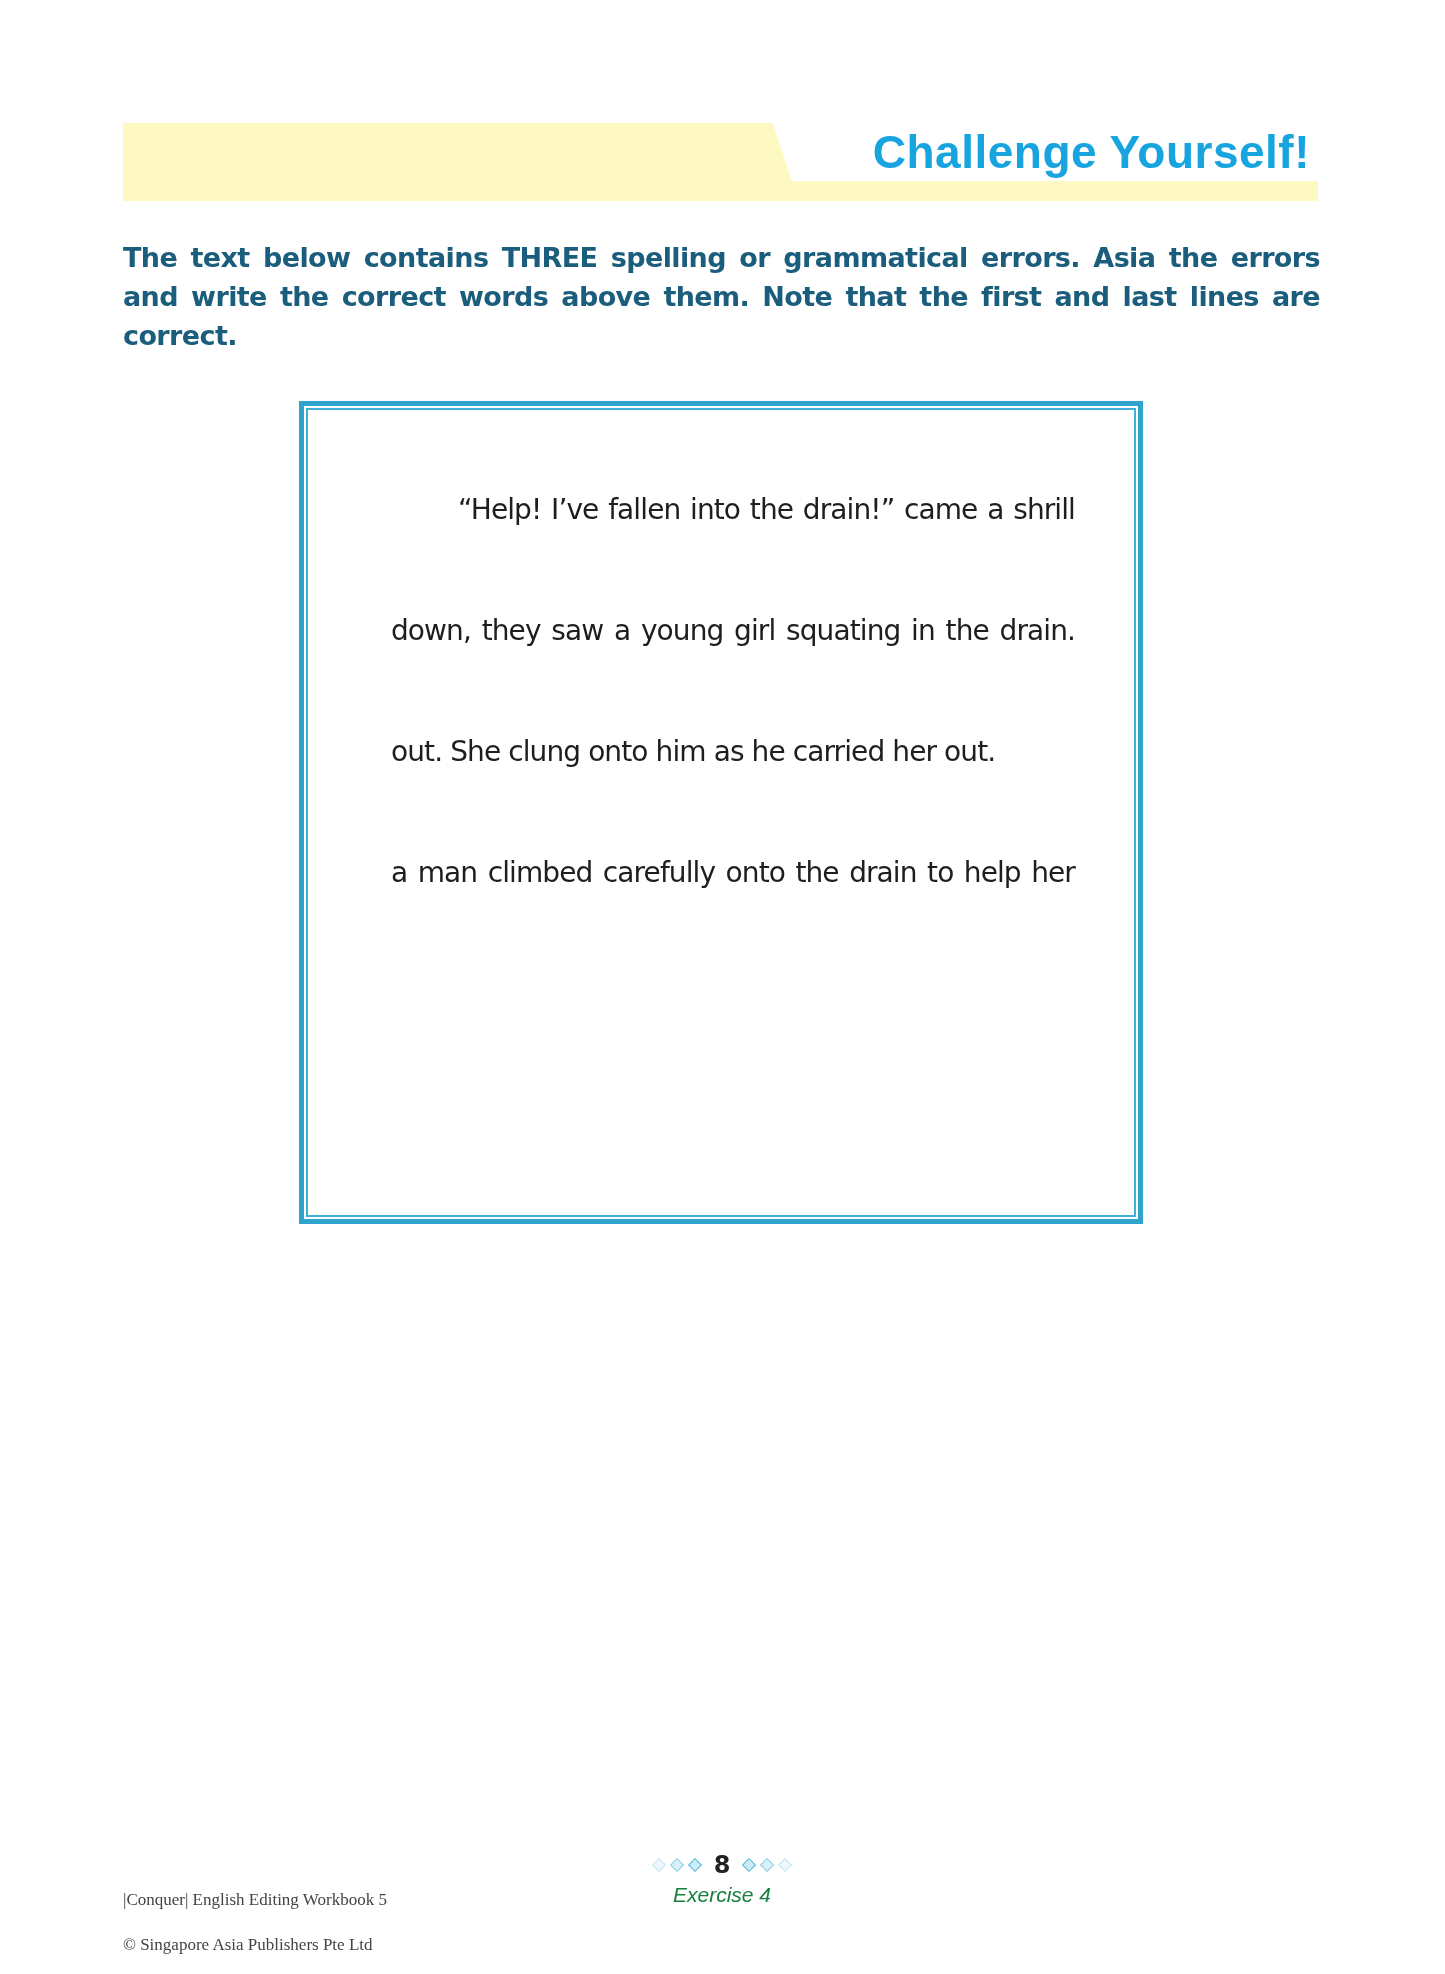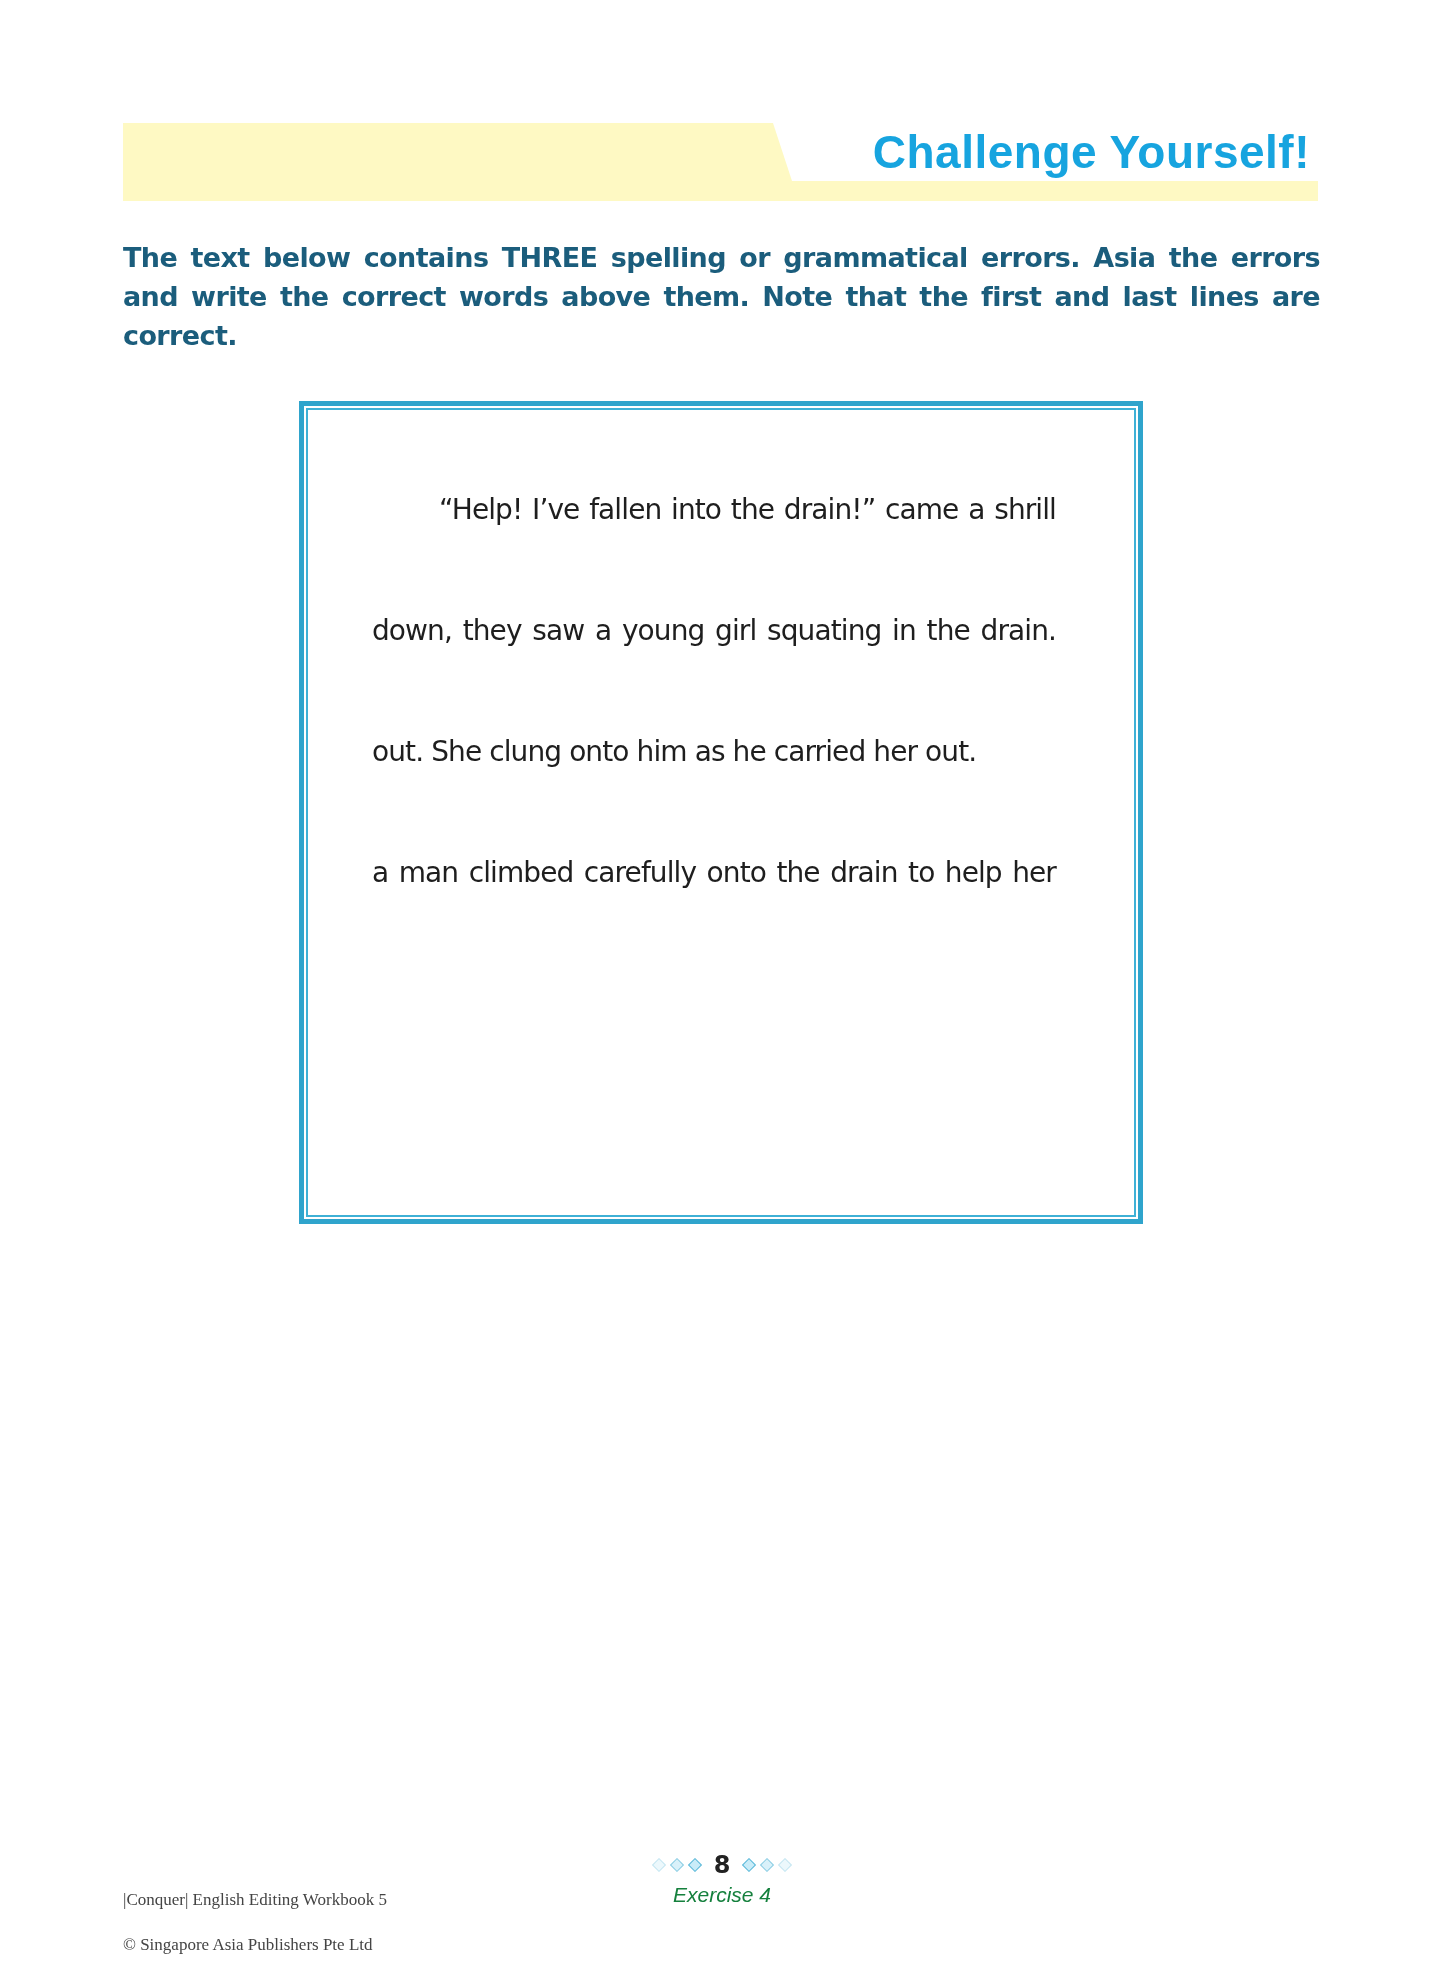--- a/index.html
+++ b/index.html
@@ -77,21 +77,21 @@
   .story-box-inner {
     position: absolute;
     left: 2px;
     top: 2px;
     right: 2px;
     bottom: 2px;
     border: 2px solid #3fb1d6;
   }
   .story-text {
     position: absolute;
-    left: 68px;
+    left: 87px;
     top: 86px;
     width: 684px;
   }
   .story-line {
     display: block;
     height: 121px;
     font-family: "DejaVu Sans", sans-serif;
     font-size: 28px;
     line-height: 36px;
     color: #1e1e1e;

